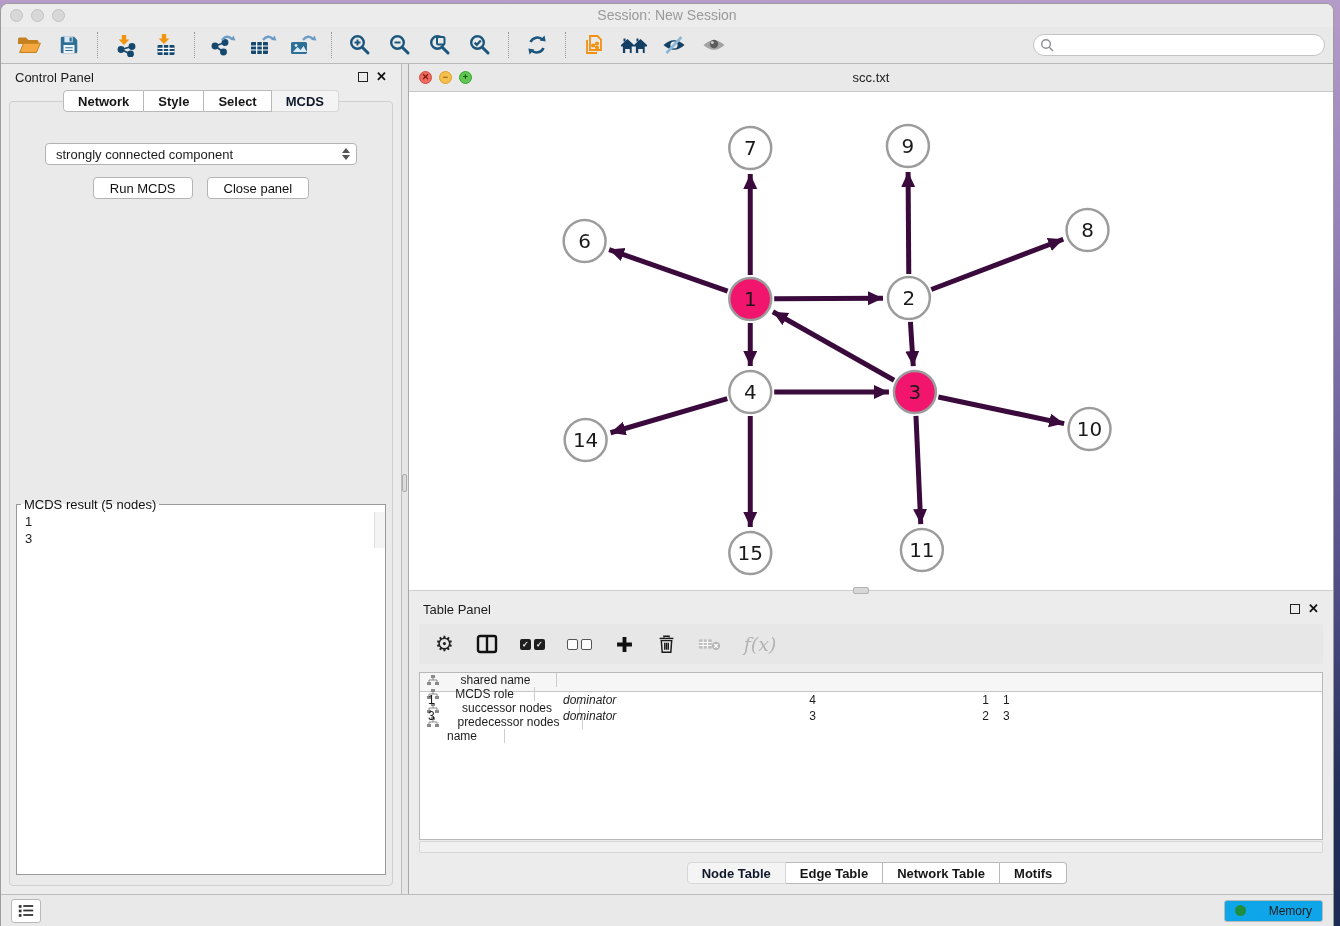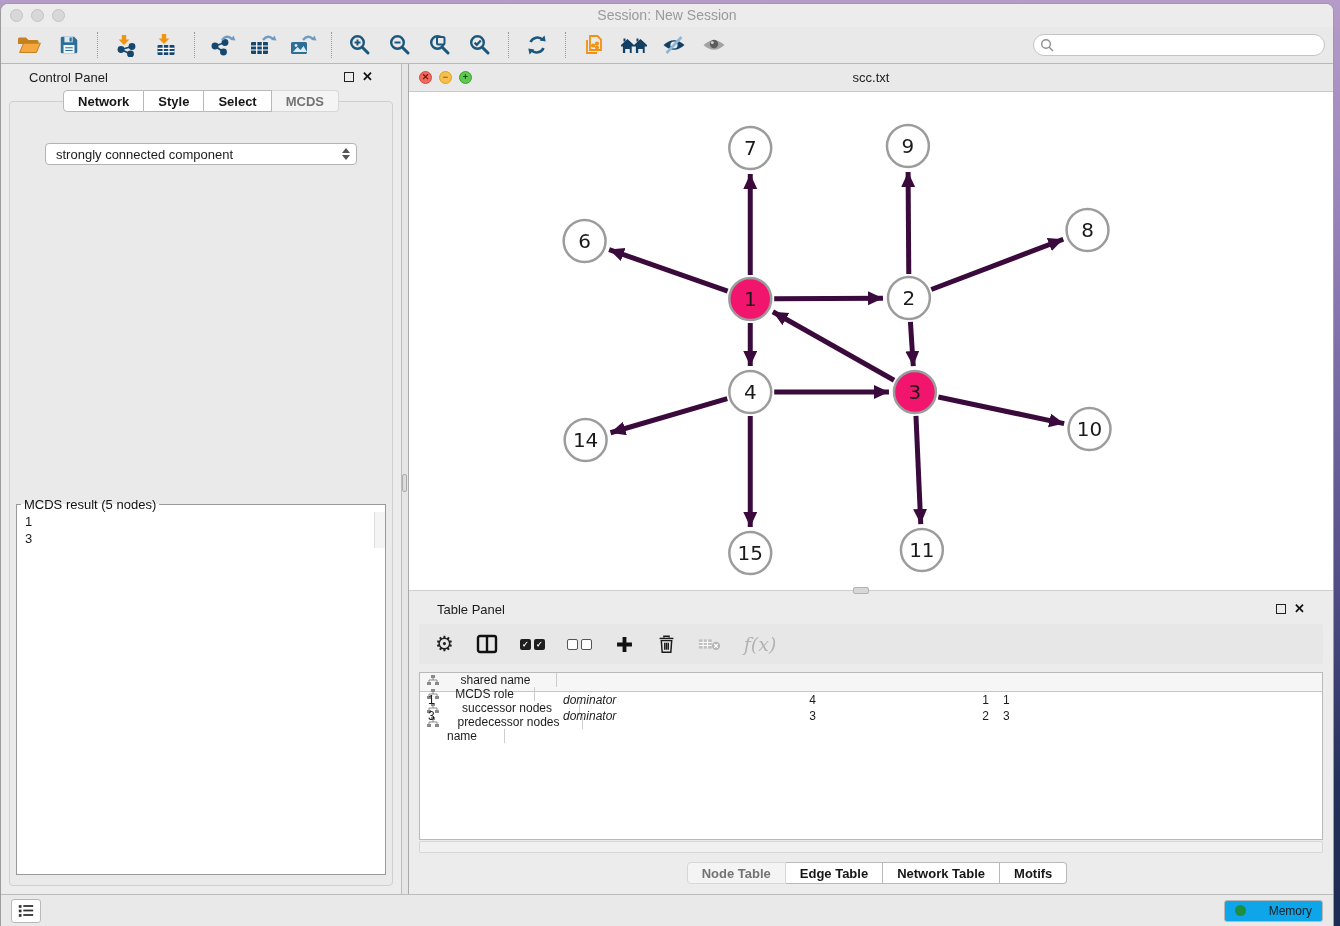--- a/index.html
+++ b/index.html
@@ -29,33 +29,33 @@
   .search-wrap svg { position:absolute; left:7px; top:4px; }
   .search-input { width:100%; height:22px; border:1px solid #c4c4c4; border-radius:12px;
     padding:0 8px 0 26px; font-size:13px; background:#fff; outline:none;
     font-family:"Liberation Sans", sans-serif; }
 
   
   .main { flex:1 1 auto; display:flex; min-height:0; }
 
   
   .control-panel { width:400px; flex:0 0 auto; display:flex; flex-direction:column; background:#ececec; }
-  .panel-titlebar { height:26px; display:flex; align-items:center; padding:0 28px; flex:0 0 auto; }
+  .panel-titlebar { height:26px; display:flex; align-items:center; padding:0 14px; flex:0 0 auto; }
   .panel-title { font-size:13px; color:#1c1c1c; }
   .panel-title-icons { margin-left:auto; display:flex; align-items:center; gap:8px; }
   .float-icon { width:10px; height:10px; border:1.5px solid #222; display:inline-block; }
   .close-icon { font-size:13px; font-weight:bold; color:#111; line-height:10px; }
 
   .seg { display:flex; justify-content:center; z-index:2; }
   .seg .seg-btn { height:22px; padding:0 14px; background:#fff; border:1px solid #b9b9b9;
     border-left:none; font-size:13px; font-weight:bold; color:#161616;
     font-family:"Liberation Sans", sans-serif; }
   .seg .seg-btn:first-child { border-left:1px solid #b9b9b9; border-radius:4px 0 0 4px; }
   .seg .seg-btn:last-child { border-radius:0 4px 4px 0; }
-  .seg .seg-btn.active { background:#f4f4f4; border-color:#d7d7d7; color:#737373; }
+  .seg .seg-btn.active { background:#f4f4f4; border-color:#d7d7d7; color:#0f172a; }
 
   .cp-content { flex:1 1 auto; margin:-11px 8px 8px; border:1px solid #cfcfcf; border-radius:4px;
     background:#eaeaea; display:flex; flex-direction:column; padding-top:30px; min-height:0; }
   .opt-label { text-align:center; font-size:13px; margin-top:24px; }
   .criterion { width:312px; height:22px; margin:11px auto 0; background:#fff;
     border:1px solid #b3b3b3; border-radius:4px; display:flex; align-items:center;
     padding:0 6px 0 10px; font-size:13px; }
   .criterion .stepper { margin-left:auto; display:flex; flex-direction:column; gap:2px; }
   .criterion .stepper i { width:0; height:0; border-left:4px solid transparent; border-right:4px solid transparent; }
   .criterion .stepper i.up { border-bottom:5px solid #555; }
@@ -333,20 +333,24 @@
         <button class="seg-btn">Select</button>
         <button class="seg-btn active">MCDS</button>
       </div>
       <div class="cp-content">
         <div class="criterion">
           <span>strongly connected component</span>
           <span class="stepper">
               <i class="up"></i>
               <i class="down"></i>
             </span>
+        </div>
+        <div class="btn-row">
+          <button class="mac-btn">Run MCDS</button>
+          <button class="mac-btn">Close panel</button>
         </div>
         <div class="spacer"></div>
         <fieldset class="result">
           <legend>MCDS result (5 nodes)</legend>
           <div class="result-text">1
 3</div>
           <div class="result-scroll"></div>
         </fieldset>
       </div>
     </div>

